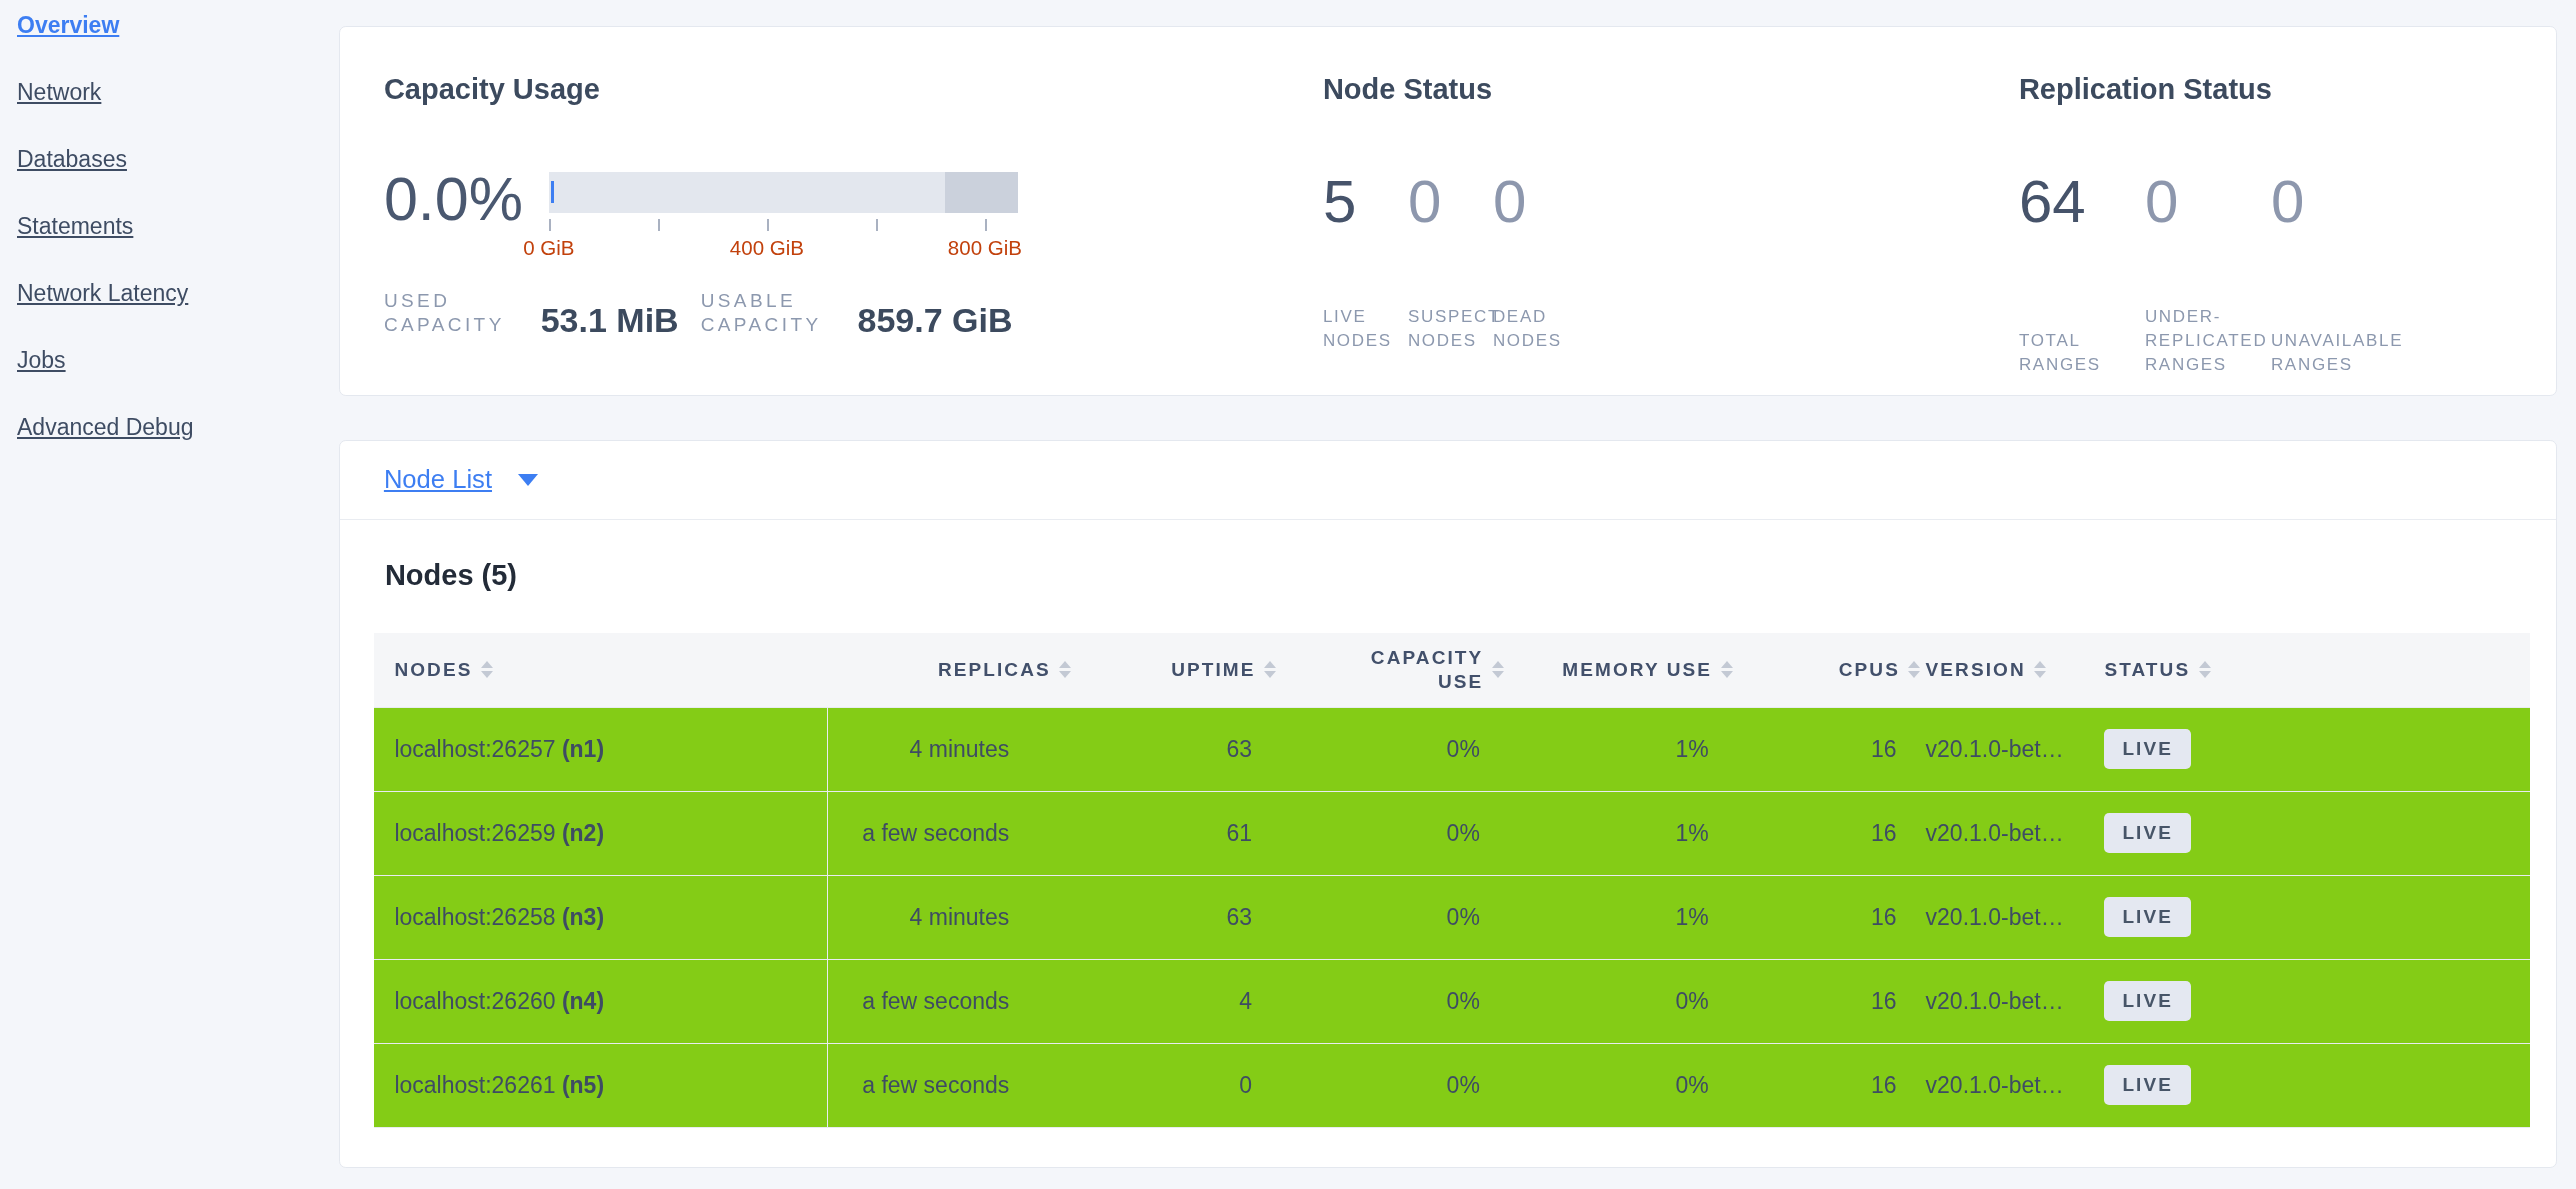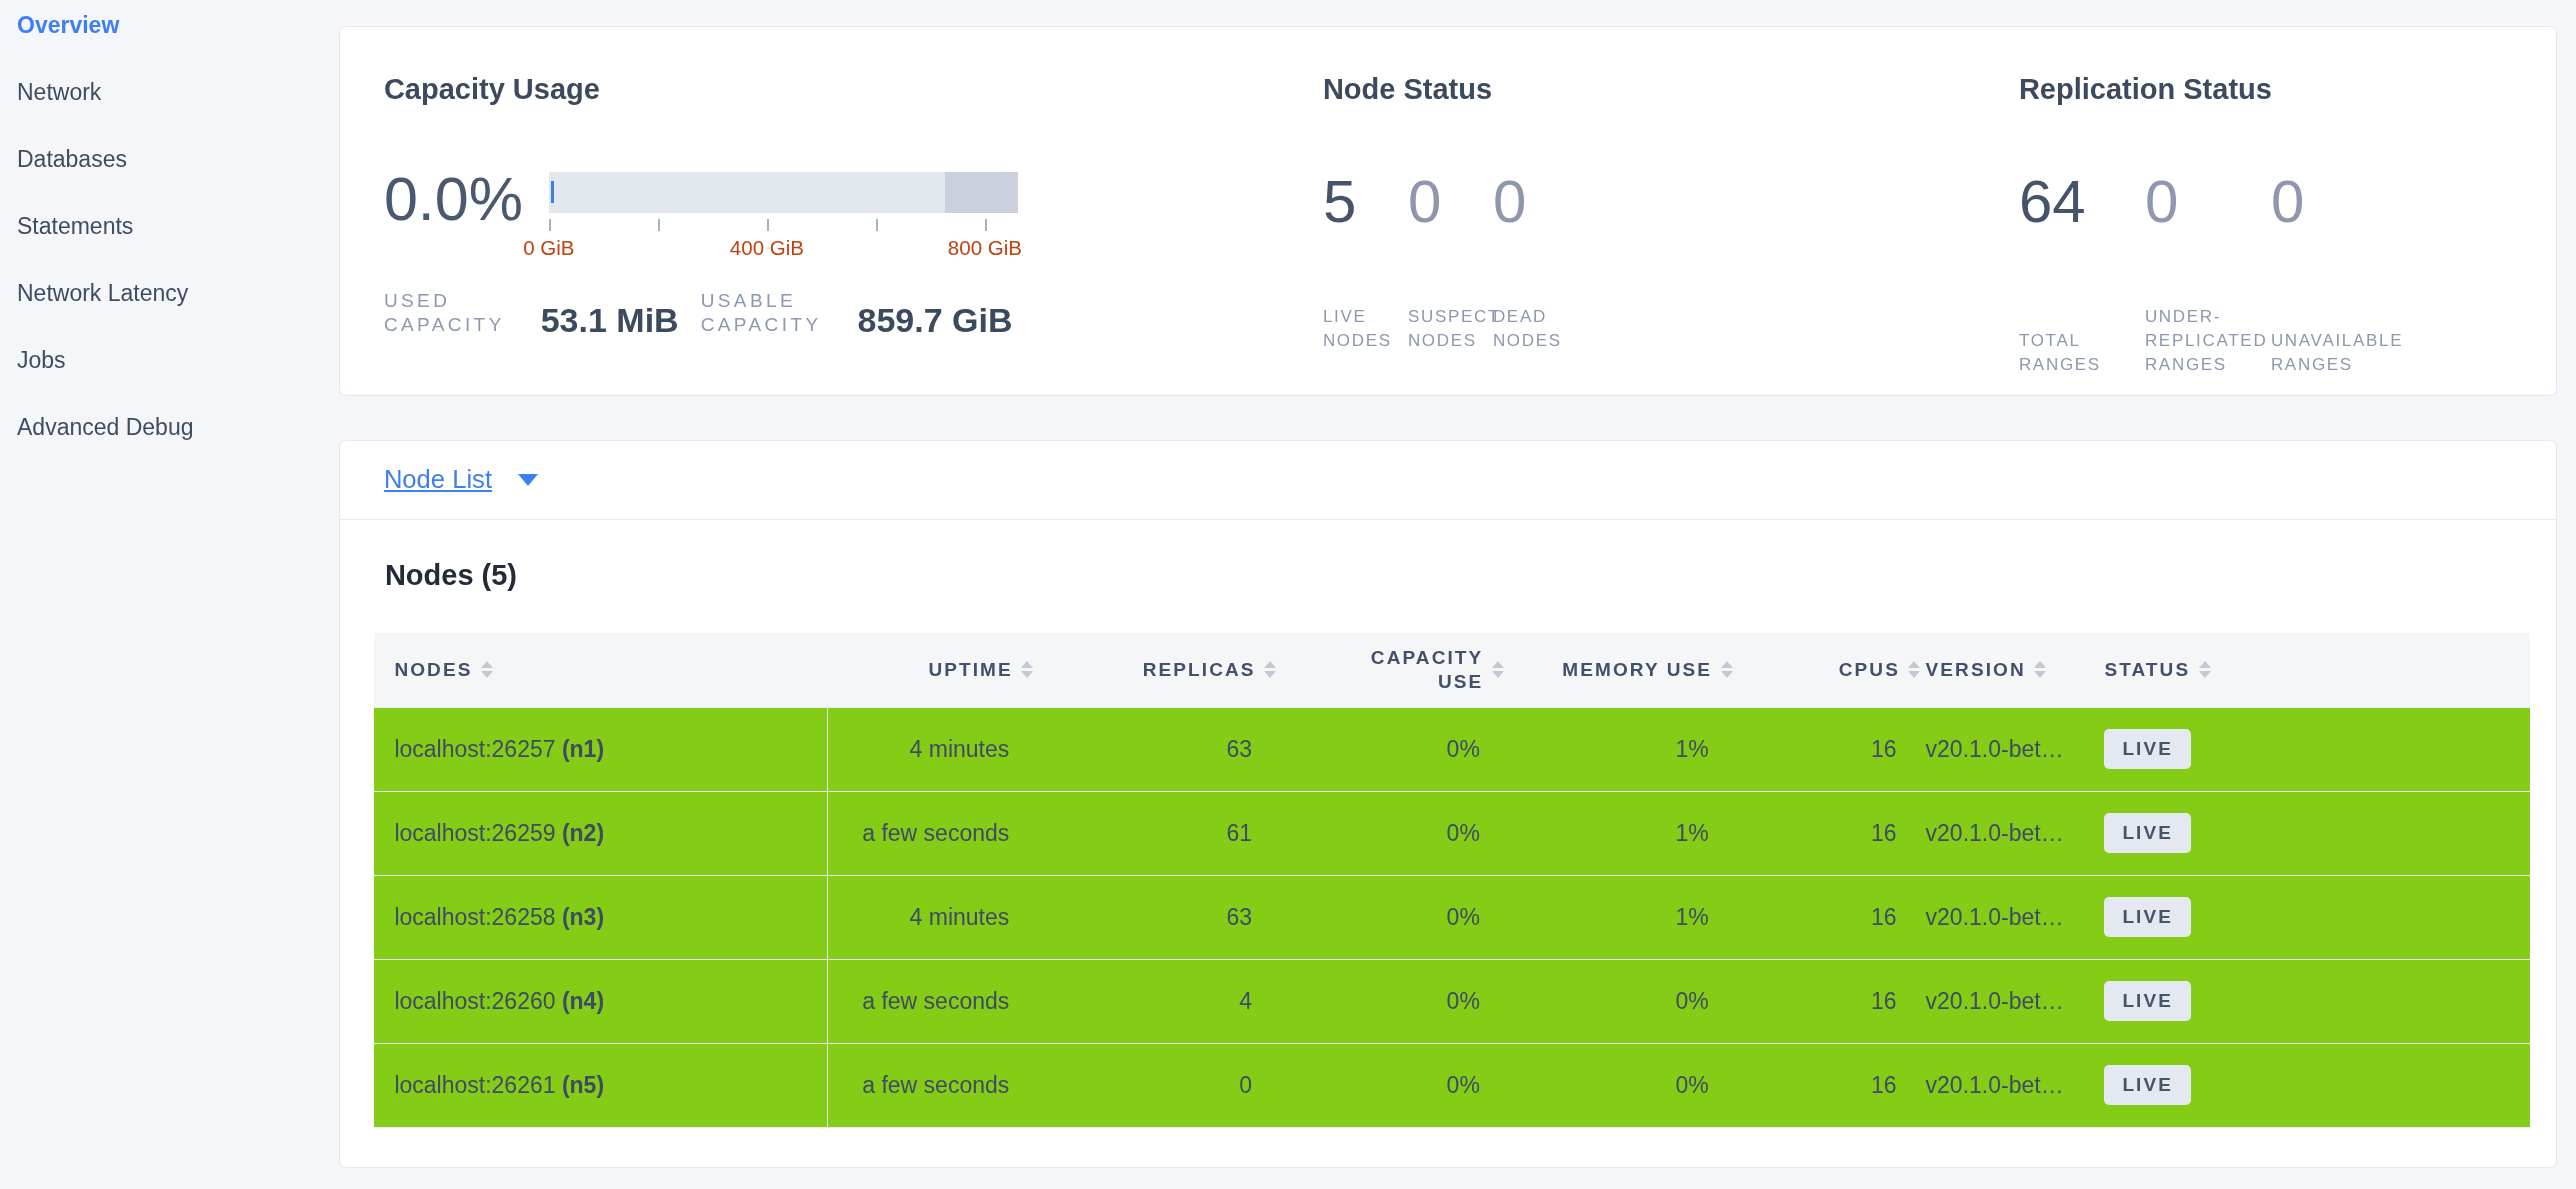--- a/index.html
+++ b/index.html
@@ -10,21 +10,21 @@
   }
   *{box-sizing:border-box}
   html,body{margin:0;padding:0}
   body{
     width:2576px;height:1189px;overflow:hidden;background:var(--bg);
     font-family:"Liberation Sans","DejaVu Sans",sans-serif;color:var(--text);
     position:relative;
   }
   
   .sidebar{position:absolute;left:0;top:0;width:338px;height:100%;}
-  .nav-item{font-size:23px;line-height:23px;color:var(--text);padding:22px 0 22px 17px;cursor:pointer;}
+  .nav-item{font-size:23px;line-height:23px;color:var(--text);padding:22px 0 22px 17px;cursor:pointer;text-decoration:underline;}
   .nav-item:first-child{padding-top:13.6px;}
   .nav-item.active{color:var(--accent);font-weight:700;}
   
   .main{position:absolute;left:338px;right:0;top:0;}
   .panel{background:#fff;border:1.7px solid var(--panel-border);border-radius:6.8px;margin:0 19px 0 0.9px;}
   .panel-top{margin-top:25.6px;height:370px;position:relative;}
   .panel-nodes{margin-top:44px;height:728px;}
   .sec{position:absolute;top:0;padding-top:48px;}
   .sec-capacity{left:44px;width:921px;}
   .sec-node-status{left:983px;width:665px;}
@@ -195,32 +195,32 @@
         <div class="thead" id="thead">
             <div class="tcell c0">
               <span class="th-label">
                 <span class="ln">NODES</span>
               </span>
   <span class="sort">
                 <span class="tri-up"></span>
                 <span class="tri-dn"></span>
               </span>
 </div>
+            <div class="tcell c2 right">
+              <span class="th-label">
+                <span class="ln">REPLICAS</span>
+              </span>
+  <span class="sort">
+                <span class="tri-up"></span>
+                <span class="tri-dn"></span>
+              </span>
+</div>
             <div class="tcell c1 right">
               <span class="th-label">
                 <span class="ln">UPTIME</span>
-              </span>
-  <span class="sort">
-                <span class="tri-up"></span>
-                <span class="tri-dn"></span>
-              </span>
-</div>
-            <div class="tcell c2 right">
-              <span class="th-label">
-                <span class="ln">REPLICAS</span>
               </span>
   <span class="sort">
                 <span class="tri-up"></span>
                 <span class="tri-dn"></span>
               </span>
 </div>
             <div class="tcell c3 right">
               <span class="th-label">
                 <span class="ln">CAPACITY</span>
                 <span class="ln">USE</span>

